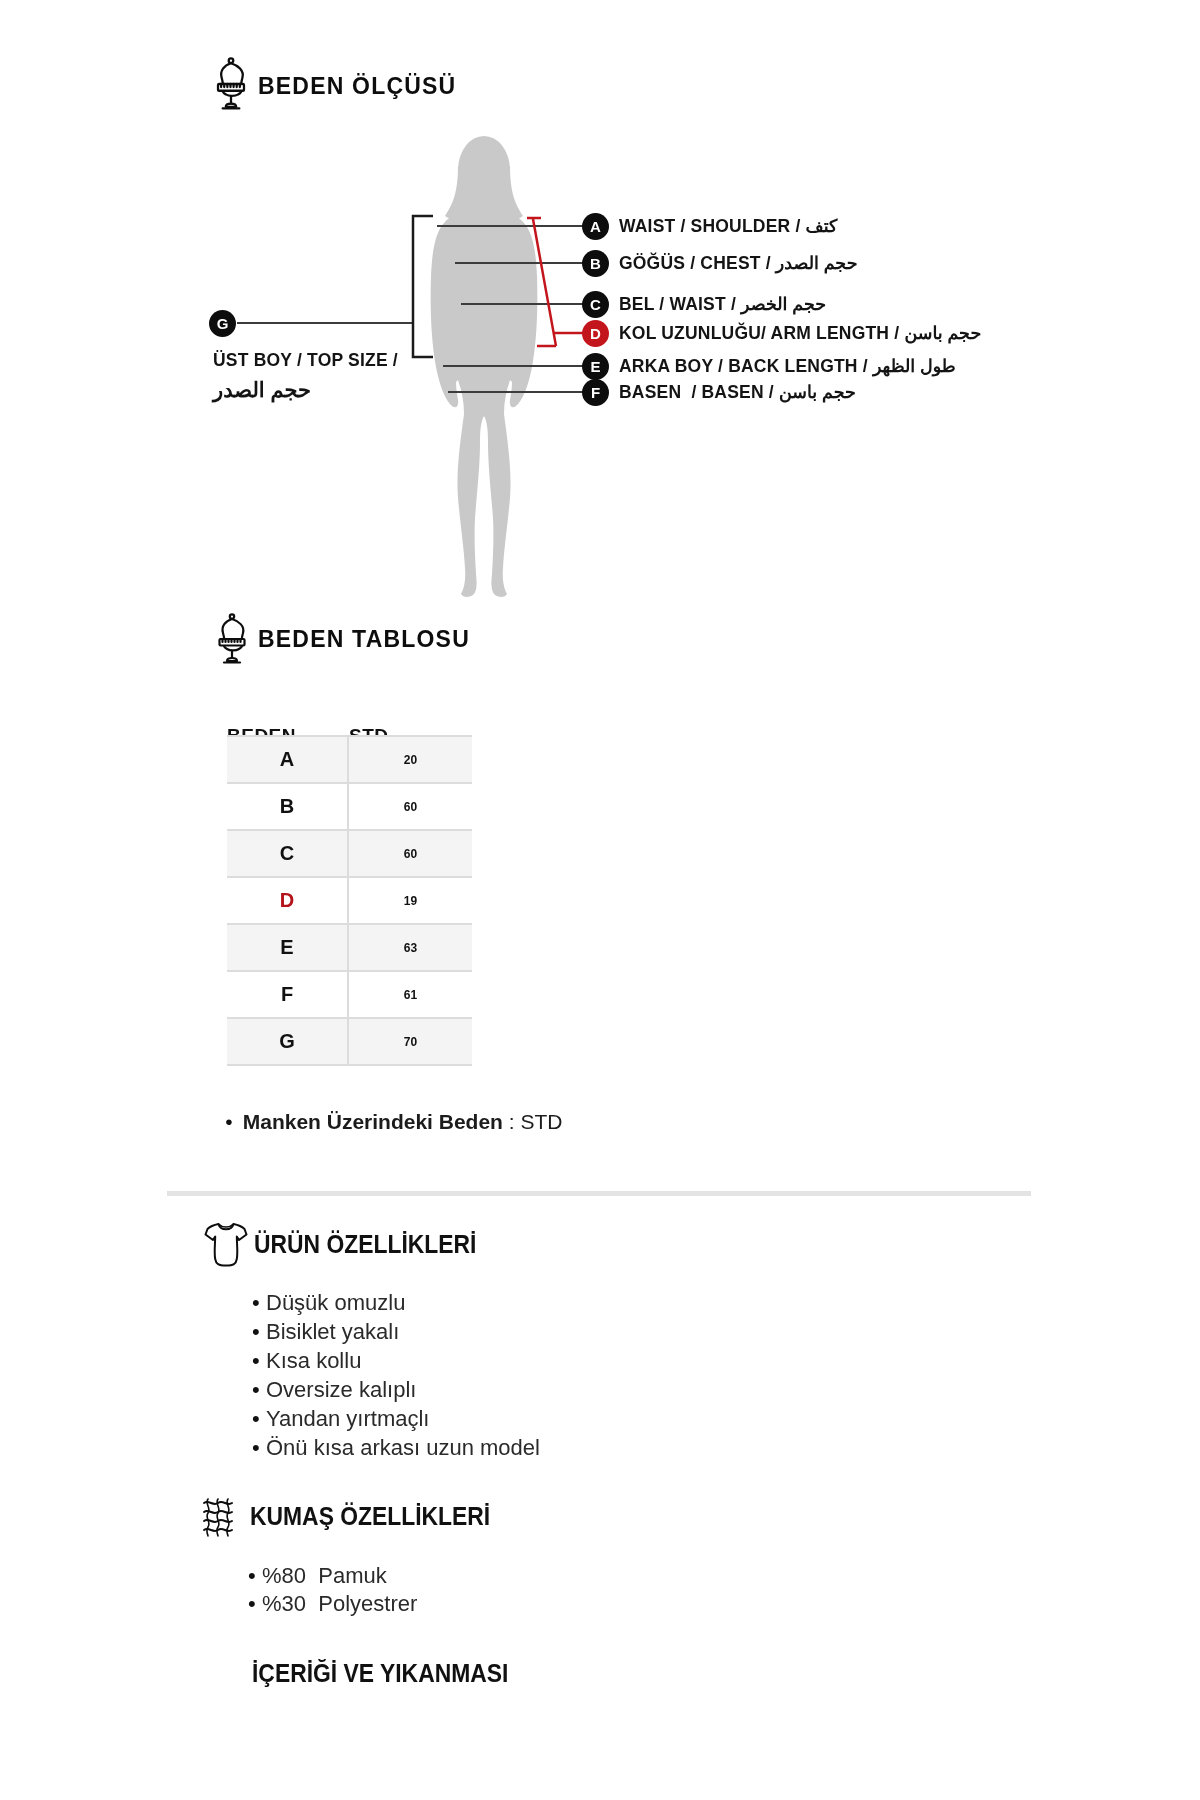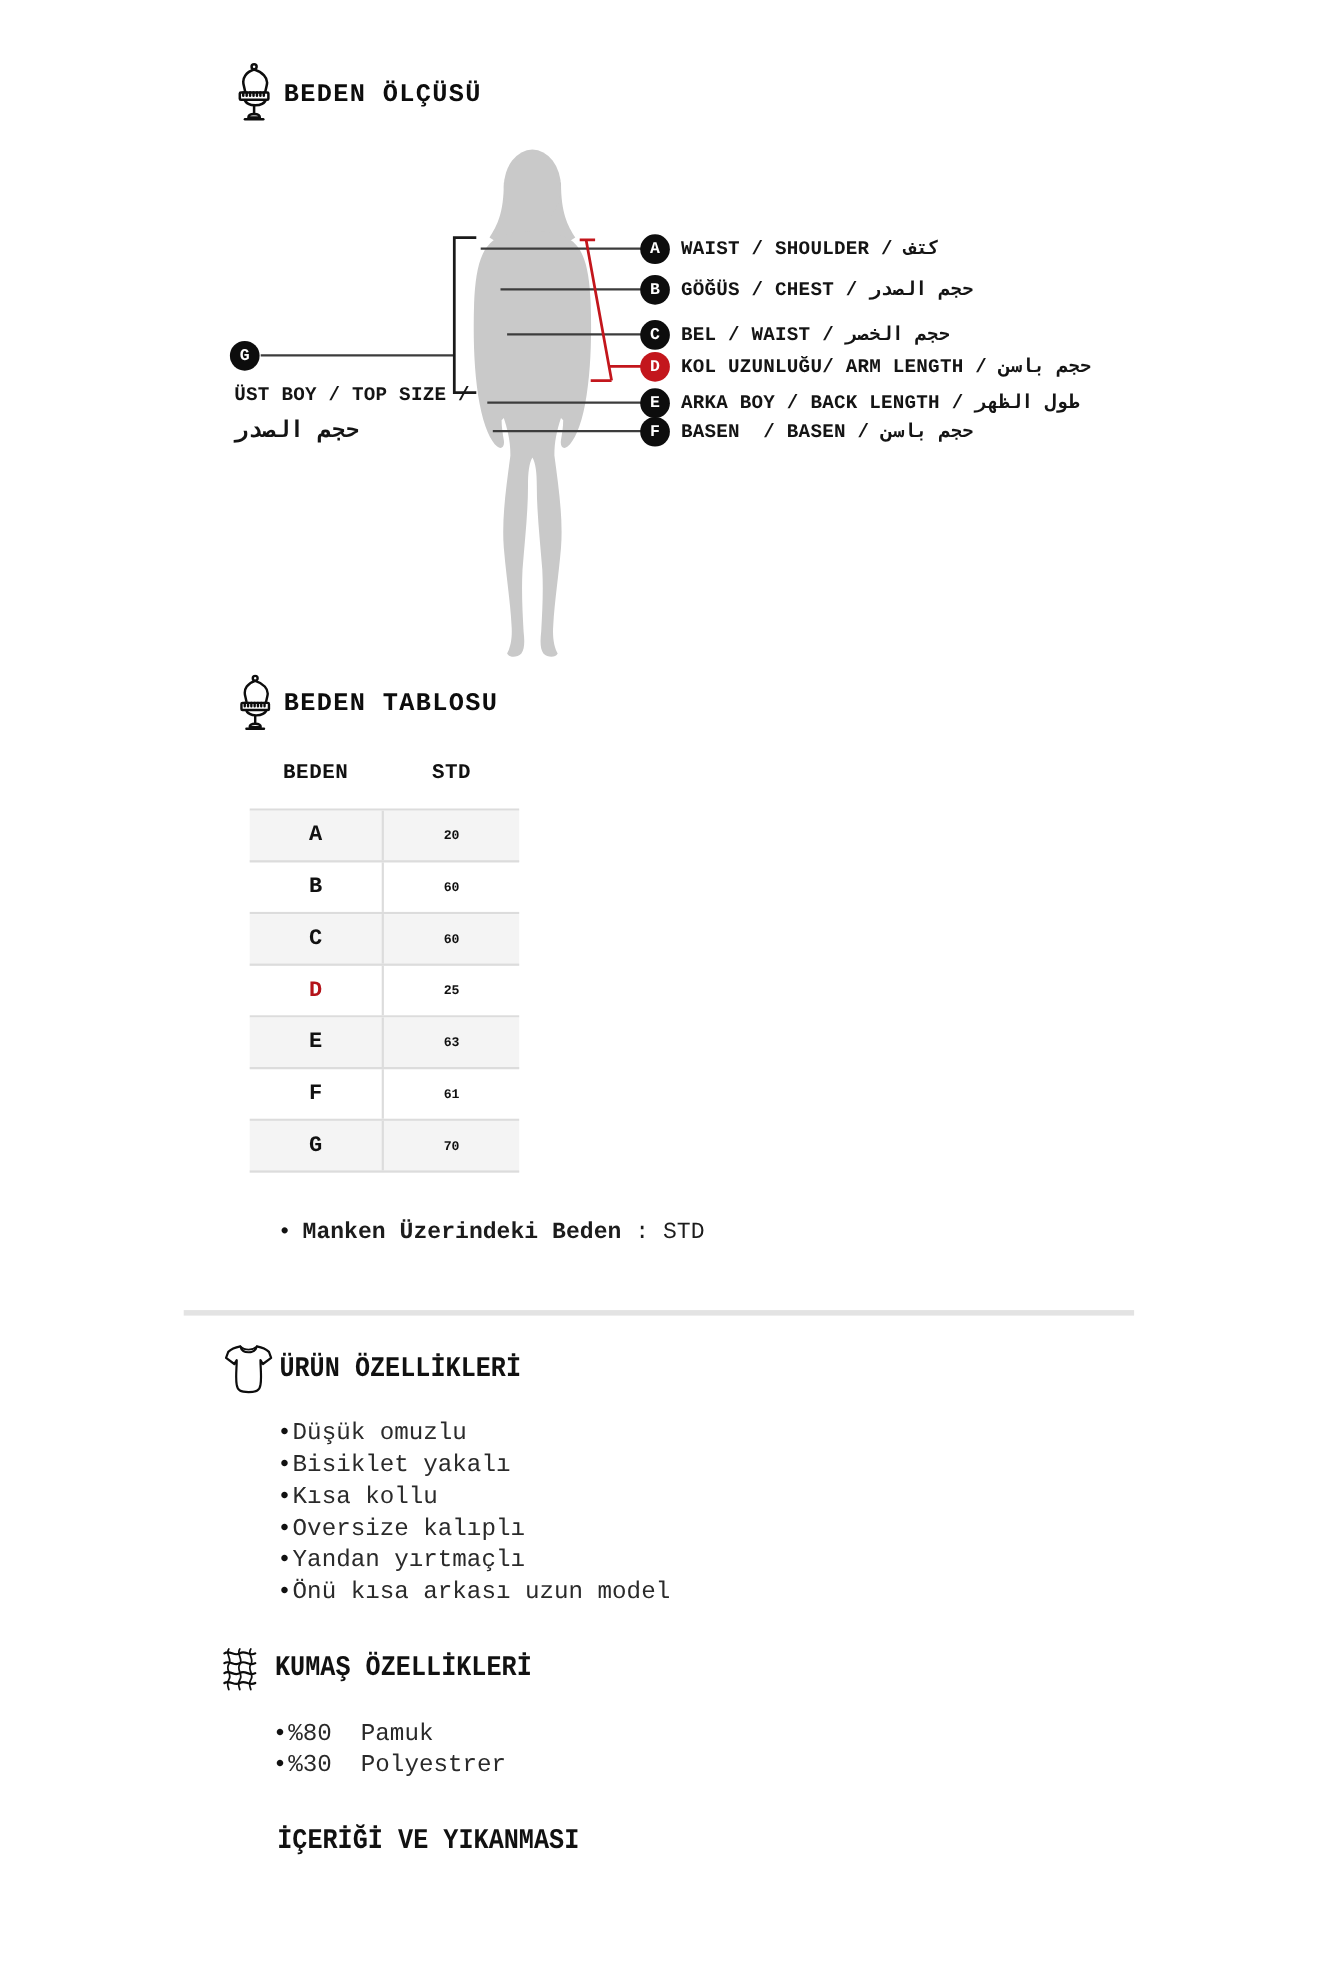--- a/index.html
+++ b/index.html
@@ -1,35 +1,35 @@
 <!DOCTYPE html>
 <html><head>
 <meta charset="utf-8">
 <style>
   html,body{margin:0;padding:0;background:#ffffff;}
   #page{
     position:relative;width:1200px;height:1716px;background:#ffffff;overflow:hidden;
-    font-family:Liberation Mono, monospace;color:#111;
+    font-family:Liberation Sans, sans-serif;color:#111;
   }
   .abs{position:absolute;}
 
   
   .sec-title{font-size:23px;font-weight:800;letter-spacing:1.2px;color:#0d0d0d;white-space:nowrap;}
   .sec-title-cond{font-size:26px;font-weight:800;letter-spacing:0;color:#111;white-space:nowrap;
     transform:scaleX(.88);transform-origin:0 50%;}
 
   
   .dlabel{display:flex;align-items:center;gap:10px;height:28px;}
   .dcircle{width:27px;height:27px;border-radius:50%;background:#0d0d0d;color:#fff;
     display:flex;align-items:center;justify-content:center;font-size:15px;font-weight:800;flex:0 0 27px;}
   .dcircle.red{background:#c3161c;}
   .dtext{font-size:17.5px;font-weight:700;color:#141414;white-space:pre;letter-spacing:.2px;}
 
   
-  .tbl-head{font-size:19px;font-weight:800;letter-spacing:.5px;text-align:center;}
+  .tbl-head{font-size:19px;font-weight:800;letter-spacing:.5px;text-align:left;margin-top:34px;}
   #size-table{border-top:2px solid #dcdcdc;}
   .trow{display:flex;height:45px;border-bottom:2px solid #dcdcdc;}
   .trow .c1{width:120px;display:flex;align-items:center;justify-content:center;
     font-size:20px;font-weight:700;border-right:2px solid #dcdcdc;}
   .trow .c2{flex:1;display:flex;align-items:center;justify-content:center;font-size:12px;font-weight:700;}
   .trow.alt{background:#f4f4f4;}
   .red-letter{color:#b4131a;}
 
   
   .body-line{font-size:21px;color:#1c1c1c;white-space:pre;}
@@ -174,21 +174,21 @@
     <div class="trow">
       <div class="c1">B</div>
       <div class="c2">60</div>
     </div>
     <div class="trow alt">
       <div class="c1">C</div>
       <div class="c2">60</div>
     </div>
     <div class="trow">
       <div class="c1 red-letter">D</div>
-      <div class="c2">25</div>
+      <div class="c2">19</div>
     </div>
     <div class="trow alt">
       <div class="c1">E</div>
       <div class="c2">63</div>
     </div>
     <div class="trow">
       <div class="c1">F</div>
       <div class="c2">61</div>
     </div>
     <div class="trow alt">

